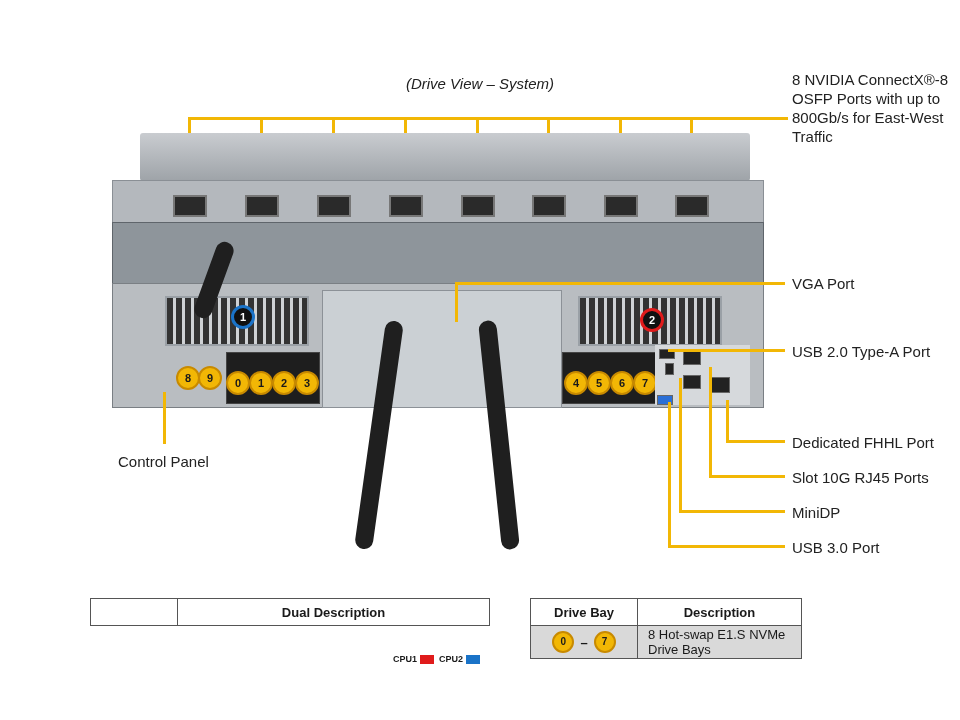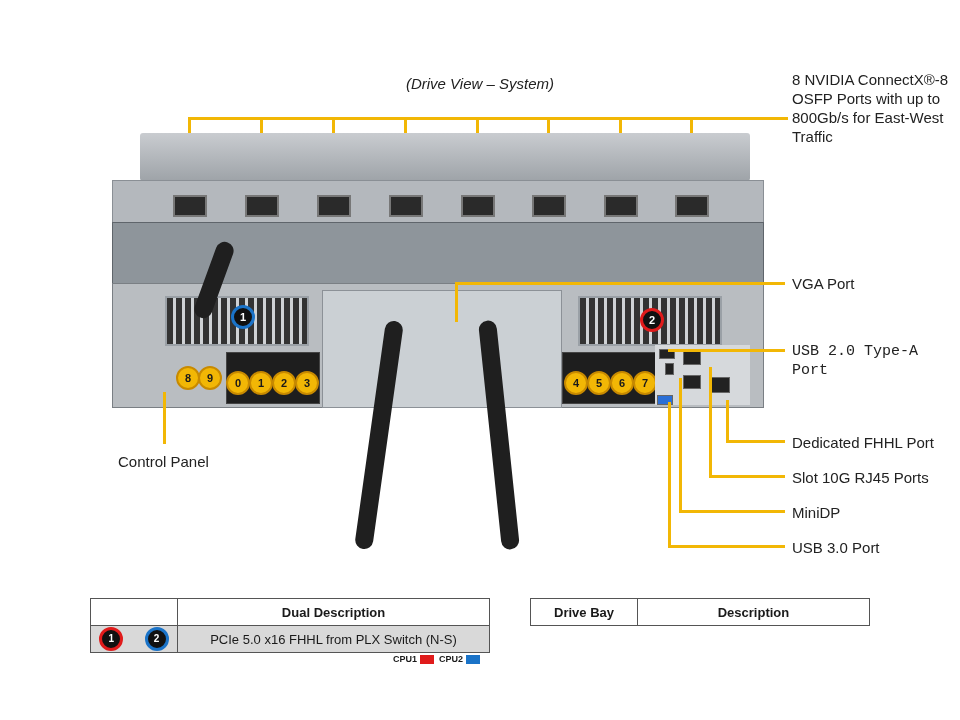--- a/index.html
+++ b/index.html
@@ -22,21 +22,21 @@
   .slot-badge{position:absolute;width:18px;height:18px;border-radius:50%;background:#111;color:#fff;font-size:11px;font-weight:bold;text-align:center;line-height:18px;}
   .slot-badge.red{border:3px solid #e01b1b;}
   .slot-badge.blue{border:3px solid #1a73c8;}
   .io-panel{left:655px;top:345px;width:95px;height:60px;background:#d6d9dc;}
   .port{position:absolute;background:#222;border:1px solid #666;}
   
   table{border-collapse:collapse;position:absolute;font-size:13px;}
   td,th{border:1px solid #555;text-align:center;height:24px;}
   th{font-weight:bold;background:#fff;}
   .t1{left:90px;top:598px;width:400px;}
-  .t2{left:530px;top:598px;width:340px;}
+  .t2{left:530px;top:598px;width:272px;}
   .grey{background:#d9d9d9;}
   .tb-badge{display:inline-block;width:18px;height:18px;border-radius:50%;font-size:10px;font-weight:bold;line-height:18px;text-align:center;vertical-align:middle;}
   .tb-slot{background:#111;color:#fff;}
   .tb-slot.red{border:3px solid #e01b1b;}
   .tb-slot.blue{border:3px solid #1a73c8;}
   .tb-drive{background:#f2b705;border:2px solid #c88a00;color:#1a1a1a;}
   .dash{display:inline-block;margin:0 6px;font-weight:bold;vertical-align:middle;}
   .legend{position:absolute;top:654px;font-size:9px;font-weight:bold;}
   .swatch{display:inline-block;width:14px;height:9px;vertical-align:middle;margin-left:3px;}
 </style>
@@ -103,21 +103,21 @@
   <div class="port" style="left:28px;top:6px;width:16px;height:12px;"></div>
   <div class="port" style="left:28px;top:30px;width:16px;height:12px;"></div>
   <div class="port" style="left:55px;top:32px;width:18px;height:14px;"></div>
 </div>
 
 <div class="yline" style="left:455px;top:282px;width:330px;height:3px;"></div>
 <div class="yline" style="left:455px;top:282px;width:3px;height:40px;"></div>
 <div class="abs callout" style="left:792px;top:274px;">VGA Port</div>
 
 <div class="yline" style="left:668px;top:349px;width:117px;height:3px;"></div>
-<div class="abs callout" style="left:792px;top:342px;font-family:Liberation Mono, monospace;">USB 2.0 Type-A Port</div>
+<div class="abs callout" style="left:792px;top:342px;">USB 2.0 Type-A Port</div>
 
 <div class="yline" style="left:726px;top:400px;width:3px;height:42px;"></div>
 <div class="yline" style="left:726px;top:440px;width:59px;height:3px;"></div>
 <div class="abs callout" style="left:792px;top:433px;">Dedicated FHHL Port</div>
 
 <div class="yline" style="left:709px;top:367px;width:3px;height:110px;"></div>
 <div class="yline" style="left:709px;top:475px;width:76px;height:3px;"></div>
 <div class="abs callout" style="left:792px;top:468px;">Slot 10G RJ45 Ports</div>
 
 <div class="yline" style="left:679px;top:378px;width:3px;height:134px;"></div>
@@ -130,35 +130,33 @@
 
 <div class="yline" style="left:163px;top:392px;width:3px;height:52px;"></div>
 <div class="abs callout" style="left:118px;top:452px;">Control Panel</div>
 
 <table class="t1">
   <tbody>
       <tr>
     <th style="width:84px;"></th>
     <th>Dual Description</th>
   </tr>
-  <tr class="grey">
-    <td>
-      <span class="tb-badge tb-slot red">1</span>
-      <span style="display:inline-block;width:14px;"></span>
-      <span class="tb-badge tb-slot blue">2</span>
-    </td>
-    <td>PCIe 5.0 x16 FHHL from PLX Switch (N-S)</td>
-  </tr>
 </tbody>
   </table>
 <div class="legend" style="left:393px;">
   <span>CPU1</span><span class="swatch" style="background:#e01b1b;"></span>
   &nbsp;<span>CPU2</span><span class="swatch" style="background:#1a73c8;"></span>
 </div>
 
 <table class="t2">
   <tbody>
       <tr>
     <th style="width:104px;">Drive Bay</th>
     <th>Description</th>
   </tr>
+  <tr class="grey">
+    <td>
+      <span class="tb-badge tb-drive">0</span><span class="dash">–</span><span class="tb-badge tb-drive">7</span>
+    </td>
+    <td style="text-align:left;padding-left:10px;">8 Hot-swap E1.S NVMe Drive Bays</td>
+  </tr>
 </tbody>
   </table>
 
 </body></html>

